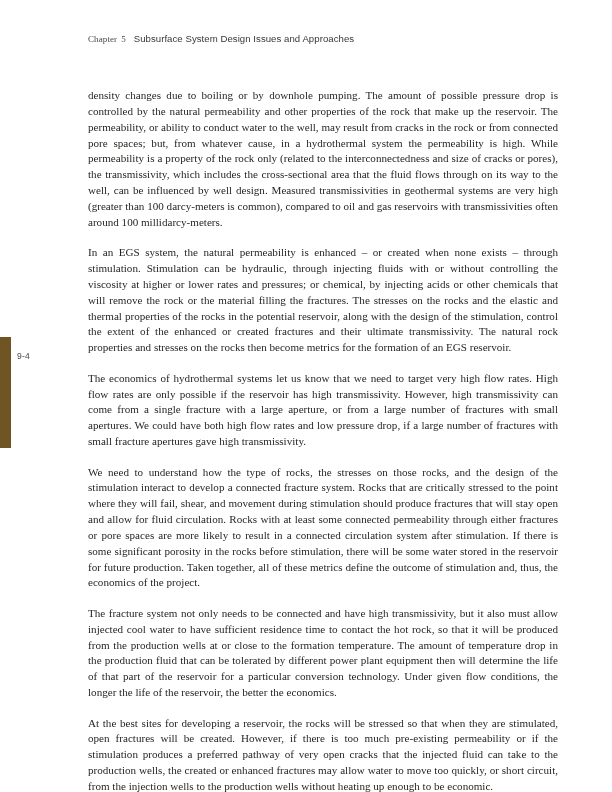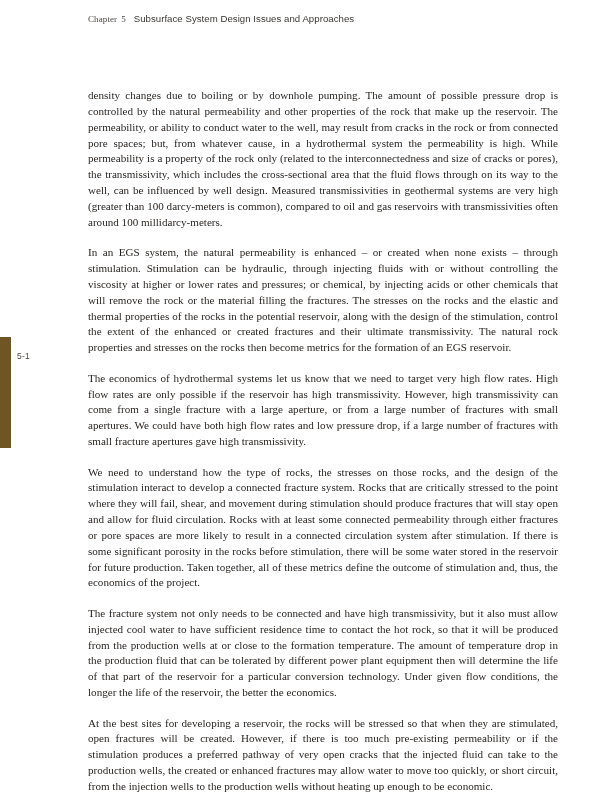--- a/index.html
+++ b/index.html
@@ -44,21 +44,21 @@
     font-size: 8.5px;
     letter-spacing: 0.2px;
     color: #4c4944;
     line-height: 1;
   }
 
   
   .running-head {
     position: absolute;
     left: 88px;
-    top: 8px;
+    top: 28px;
     width: 470px;
     line-height: 1.1;
     white-space: nowrap;
   }
   .running-head .chap {
     font-family: "Liberation Serif", "DejaVu Serif", serif;
     font-size: 9px;
     color: #4a4742;
     letter-spacing: 0.1px;
   }
@@ -95,21 +95,21 @@
   }
   .para:last-child { margin-bottom: 0; }
 </style>
 </head>
 <body>
 
 <div class="page">
 
   <div class="edge-tab"></div>
 
-  <div class="folio">5-1</div>
+  <div class="folio">9-4</div>
 
   <div class="running-head">
     <span class="chap">Chapter</span>
     <span class="chap-num">5</span>
     <span class="title">Subsurface System Design Issues and Approaches</span>
   </div>
 
   <div class="textblock">
     <p class="para">density changes due to boiling or by downhole pumping. The amount of possible pressure drop is controlled by the natural permeability and other properties of the rock that make up the reservoir. The permeability, or ability to conduct water to the well, may result from cracks in the rock or from connected pore spaces; but, from whatever cause, in a hydrothermal system the permeability is high. While permeability is a property of the rock only (related to the interconnectedness and size of cracks or pores), the transmissivity, which includes the cross-sectional area that the fluid flows through on its way to the well, can be influenced by well design. Measured transmissivities in geothermal systems are very high (greater than 100 darcy-meters is common), compared to oil and gas reservoirs with transmissivities often around 100 millidarcy-meters.</p>
     <p class="para">In an EGS system, the natural permeability is enhanced – or created when none exists – through stimulation. Stimulation can be hydraulic, through injecting fluids with or without controlling the viscosity at higher or lower rates and pressures; or chemical, by injecting acids or other chemicals that will remove the rock or the material filling the fractures. The stresses on the rocks and the elastic and thermal properties of the rocks in the potential reservoir, along with the design of the stimulation, control the extent of the enhanced or created fractures and their ultimate transmissivity. The natural rock properties and stresses on the rocks then become metrics for the formation of an EGS reservoir.</p>

